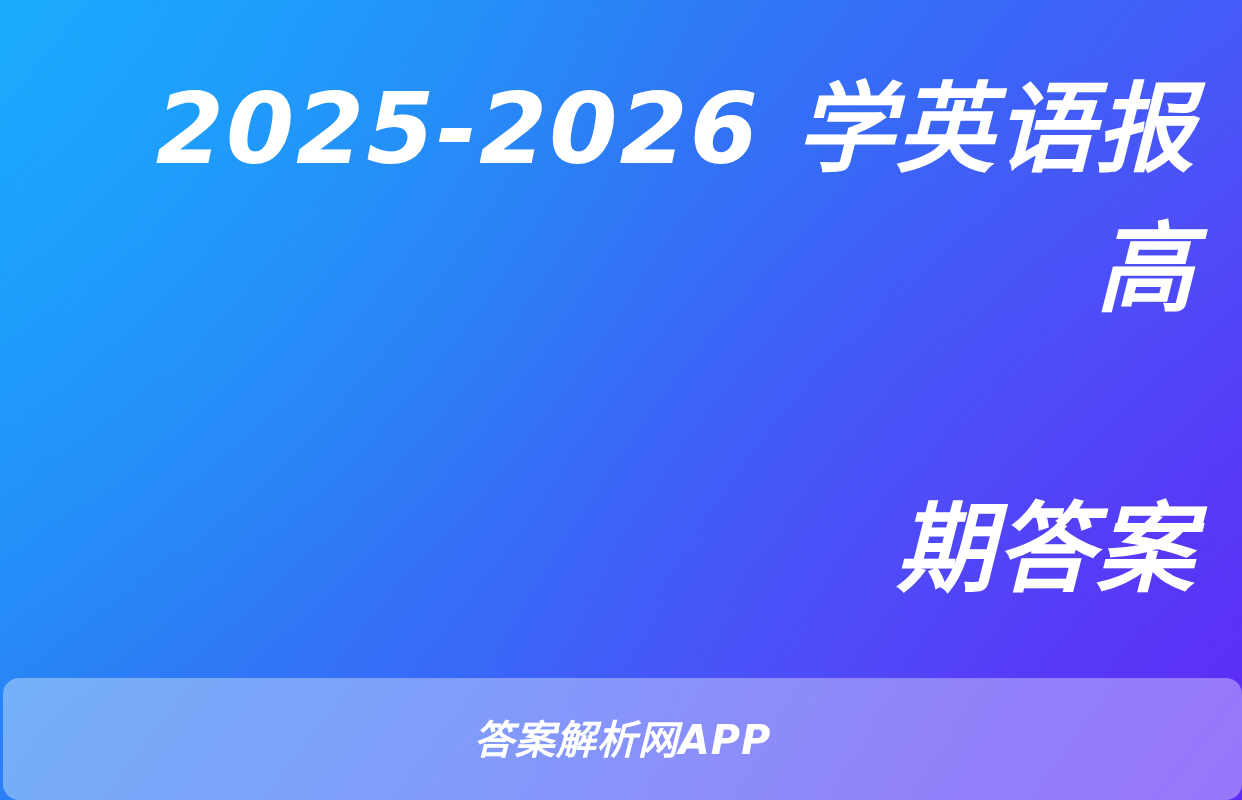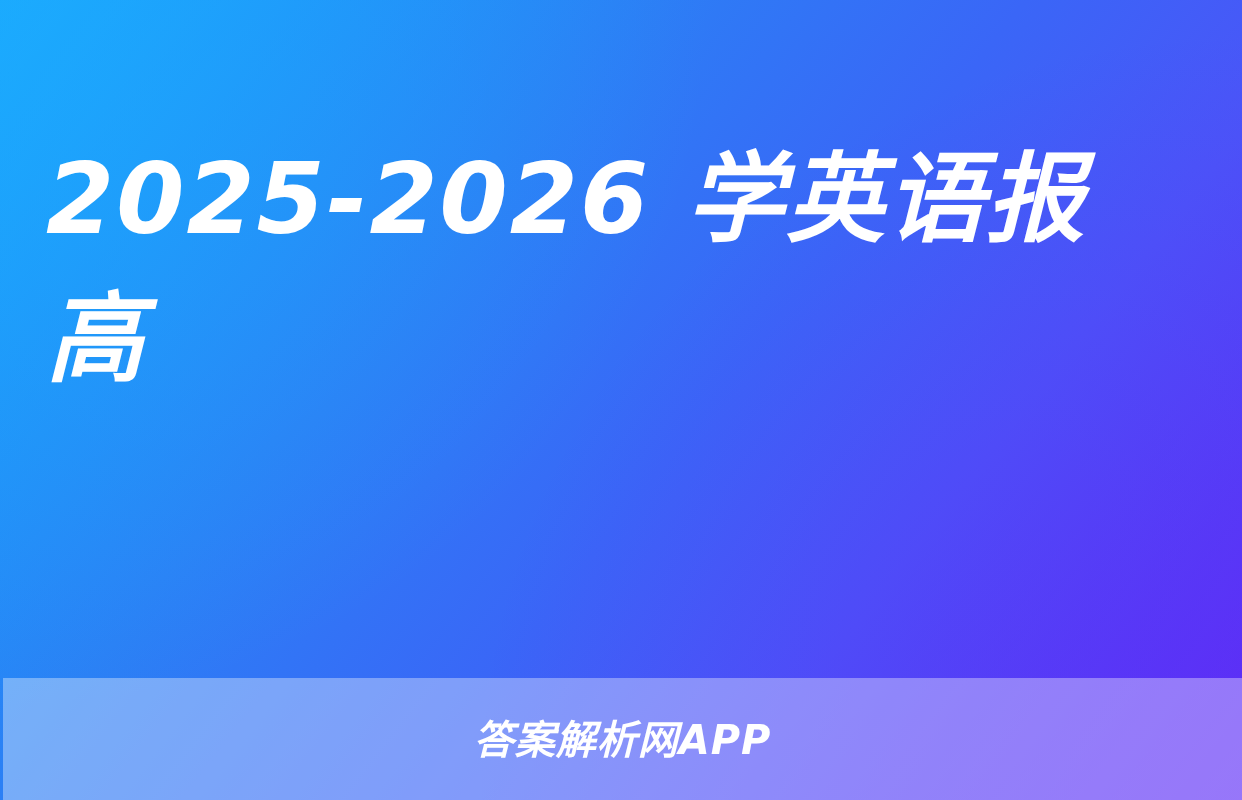--- a/index.html
+++ b/index.html
@@ -53,21 +53,21 @@
     display: flex;
     align-items: center;
     justify-content: center;
     z-index: 2;
   }
 
   .headline {
     width: 1150px;
     margin: 0;
     padding: 0;
-    text-align: left;
+    text-align: right;
     color: #ffffff;
     font-family: "DejaVu Sans", "Liberation Sans", sans-serif;
     font-size: 98px;
     line-height: 140px;
     font-weight: 700;
     font-style: italic;
     letter-spacing: 2px;
     word-break: keep-all;
     text-rendering: optimizeLegibility;
   }
@@ -77,20 +77,21 @@
     position: absolute;
     left: 3px;
     right: 0;
     top: 678px;
     height: 122px;
     background: rgba(255, 255, 255, 0.355);
     display: flex;
     align-items: center;
     justify-content: center;
     z-index: 3;
+    border-radius: 16px;
   }
 
   .watermark-text {
     color: #ffffff;
     font-family: "DejaVu Sans", "Liberation Sans", sans-serif;
     font-size: 40px;
     line-height: 1;
     font-weight: 700;
     font-style: italic;
     letter-spacing: 1px;
@@ -100,20 +101,21 @@
 </style>
 </head>
 <body>
 
 <div class="share-card">
 
   <div class="headline-area">
     <h1 class="headline">
       <span class="headline-line">2025-2026 学英语报 高</span><br>
       <br>
+      <span class="headline-line">期答案</span>
     </h1>
   </div>
 
   <div class="watermark-band">
     <span class="watermark-text">答案解析网APP</span>
   </div>
 
 </div>
 
 </body></html>

